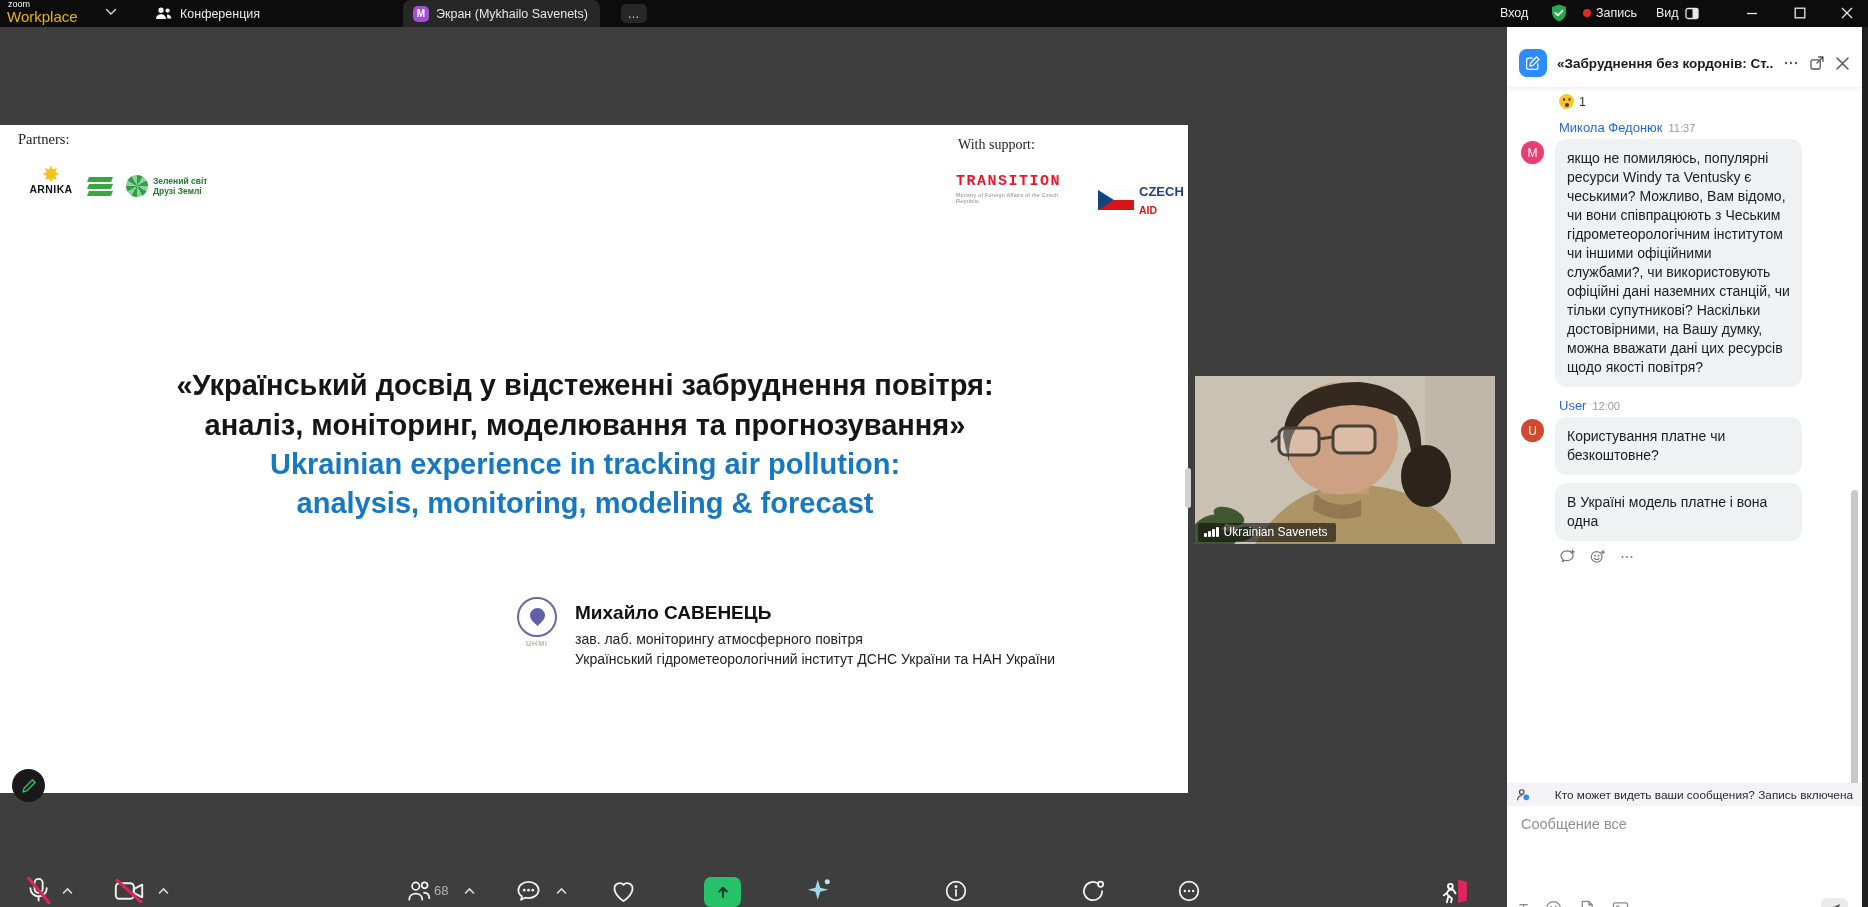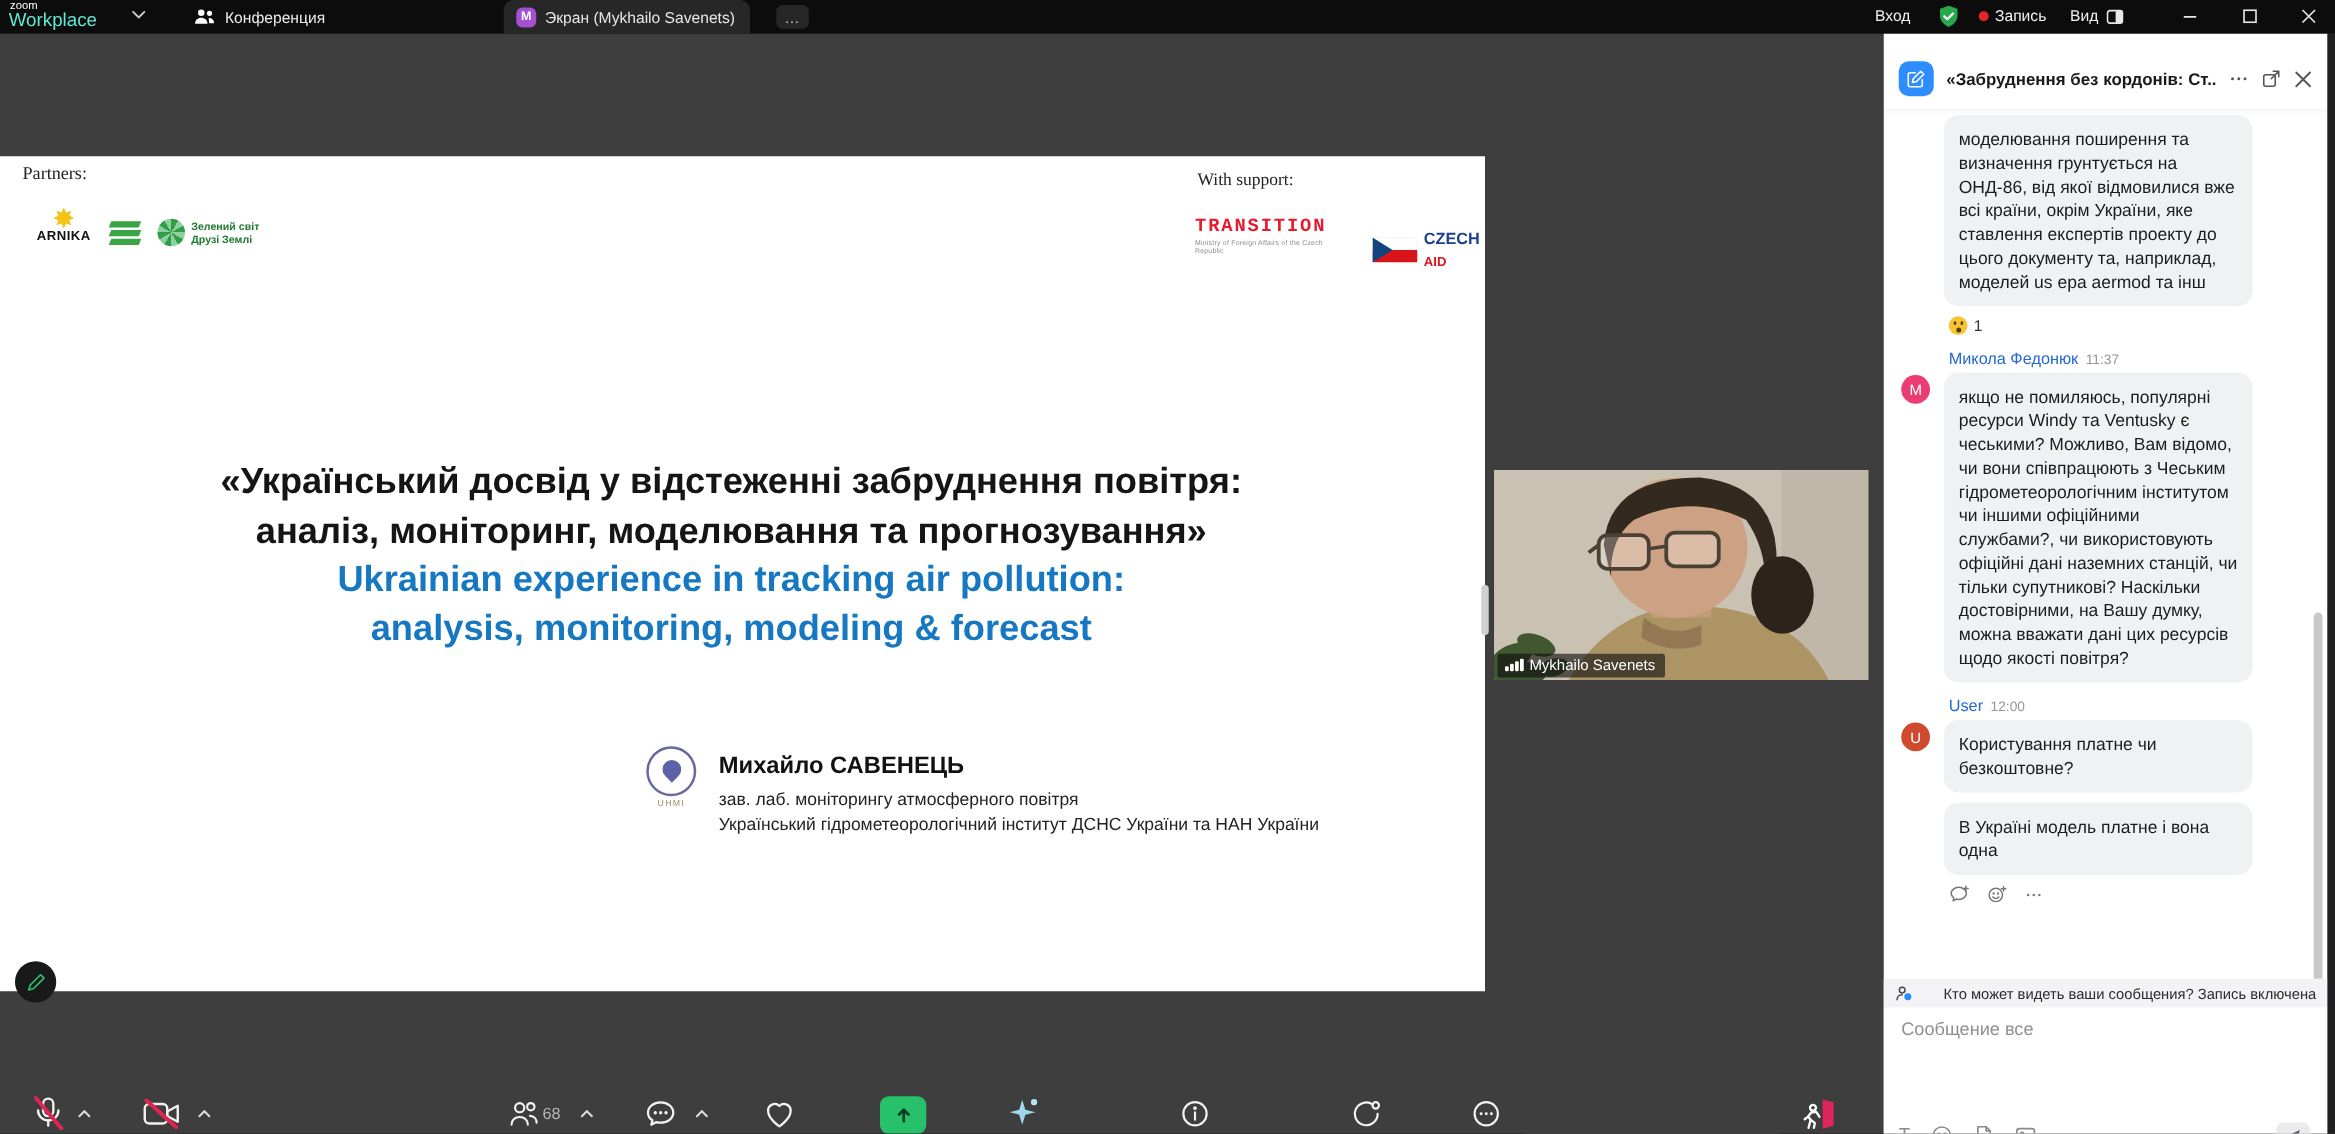--- a/index.html
+++ b/index.html
@@ -4,21 +4,21 @@
 <style>
   html,body{margin:0;padding:0;background:#222;}
   *{box-sizing:border-box;}
   .screen{position:relative;width:1868px;height:907px;background:#3e3e3e;overflow:hidden;
           font-family:"Liberation Sans",sans-serif;-webkit-font-smoothing:antialiased;}
 
   
   .titlebar{position:absolute;left:0;top:0;width:1868px;height:27px;background:#0c0c0c;color:#f0f0f0;}
   .zoomlogo{position:absolute;left:7px;top:0;line-height:1;}
   .zoomlogo .l1{font-size:9px;color:#fff;display:block;margin:0 0 0 1px;}
-  .zoomlogo .l2{font-size:15px;color:#5eead4;display:block;margin-top:0;}
+  .zoomlogo .l2{font-size:15px;color:#eab308;display:block;margin-top:0;}
   .tb-chev{position:absolute;left:105px;top:8px;}
   .tab1{position:absolute;left:155px;top:0;height:27px;display:flex;align-items:center;gap:8px;font-size:12.5px;color:#ececec;}
   .tab2{position:absolute;left:403px;top:0;width:197px;height:27px;background:#272727;border-radius:8px 8px 0 0;
         display:flex;align-items:center;gap:7px;padding:0 10px;font-size:12.5px;color:#e6e6e6;}
   .tab2 .av{width:16px;height:16px;border-radius:5px;background:#a350d2;color:#fff;font-size:10px;font-weight:bold;
             display:flex;align-items:center;justify-content:center;flex:none;}
   .tab2 .lbl{white-space:nowrap;overflow:hidden;}
   .moretabs{position:absolute;left:621px;top:4px;width:26px;height:19px;border-radius:5px;background:#272727;color:#cfcfcf;
             display:flex;align-items:center;justify-content:center;font-size:12px;letter-spacing:1px;}
   .login{position:absolute;left:1500px;top:6px;font-size:12.5px;}
@@ -272,21 +272,21 @@
         <line x1="84" y1="60" x2="76" y2="66"></line>
       </g>
     </svg>
     <div class="namelabel">
       <span class="sigbars">
         <i style="height:4px"></i>
           <i style="height:6px"></i>
           <i style="height:8px"></i>
           <i style="height:10px"></i>
       </span>
-      <span>Mykhailo Savenets</span>
+      <span>Ukrainian Savenets</span>
     </div>
   </div>
 
   <div class="ctl" style="left:24px;top:876px">
     <svg width="28" height="28" viewBox="0 0 24 24" fill="none" stroke="#f2f2f2" stroke-width="1.6" stroke-linecap="round">
       <rect x="9" y="2.5" width="7" height="12" rx="3.5"></rect>
         <path d="M5.5 10.5a7 7 0 0 0 14 0"></path>
         <line x1="12.5" y1="17.5" x2="12.5" y2="21"></line>
       <line x1="4" y1="2" x2="21.5" y2="23" stroke="#e02553" stroke-width="2.6"></line>
     </svg>
@@ -405,23 +405,20 @@
           </svg>
       </span>
       <span class="hicon">
         <svg width="15" height="15" viewBox="0 0 15 15">
             <path d="M2 2l11 11M13 2L2 13" stroke="#555" stroke-width="1.5" stroke-linecap="round"></path>
           </svg>
       </span>
     </div>
 
     <div class="chat-msgs">
-      <div class="grp">
-        <div class="bubble">моделювання поширення та визначення грунтується на ОНД-86, від якої відмовилися вже всі країни, окрім України, яке ставлення експертів проекту до цього документу та, наприклад, моделей us epa aermod та інш</div>
-      </div>
       <div class="reaction">
         <span class="emojiface" title="😲"></span>
         <span>1</span>
       </div>
 
       <div class="sender">
         <span>Микола Федонюк</span><span class="tm">11:37</span>
       </div>
       <div class="grp">
         <span class="avat" style="background:#eb3c74">M</span>

